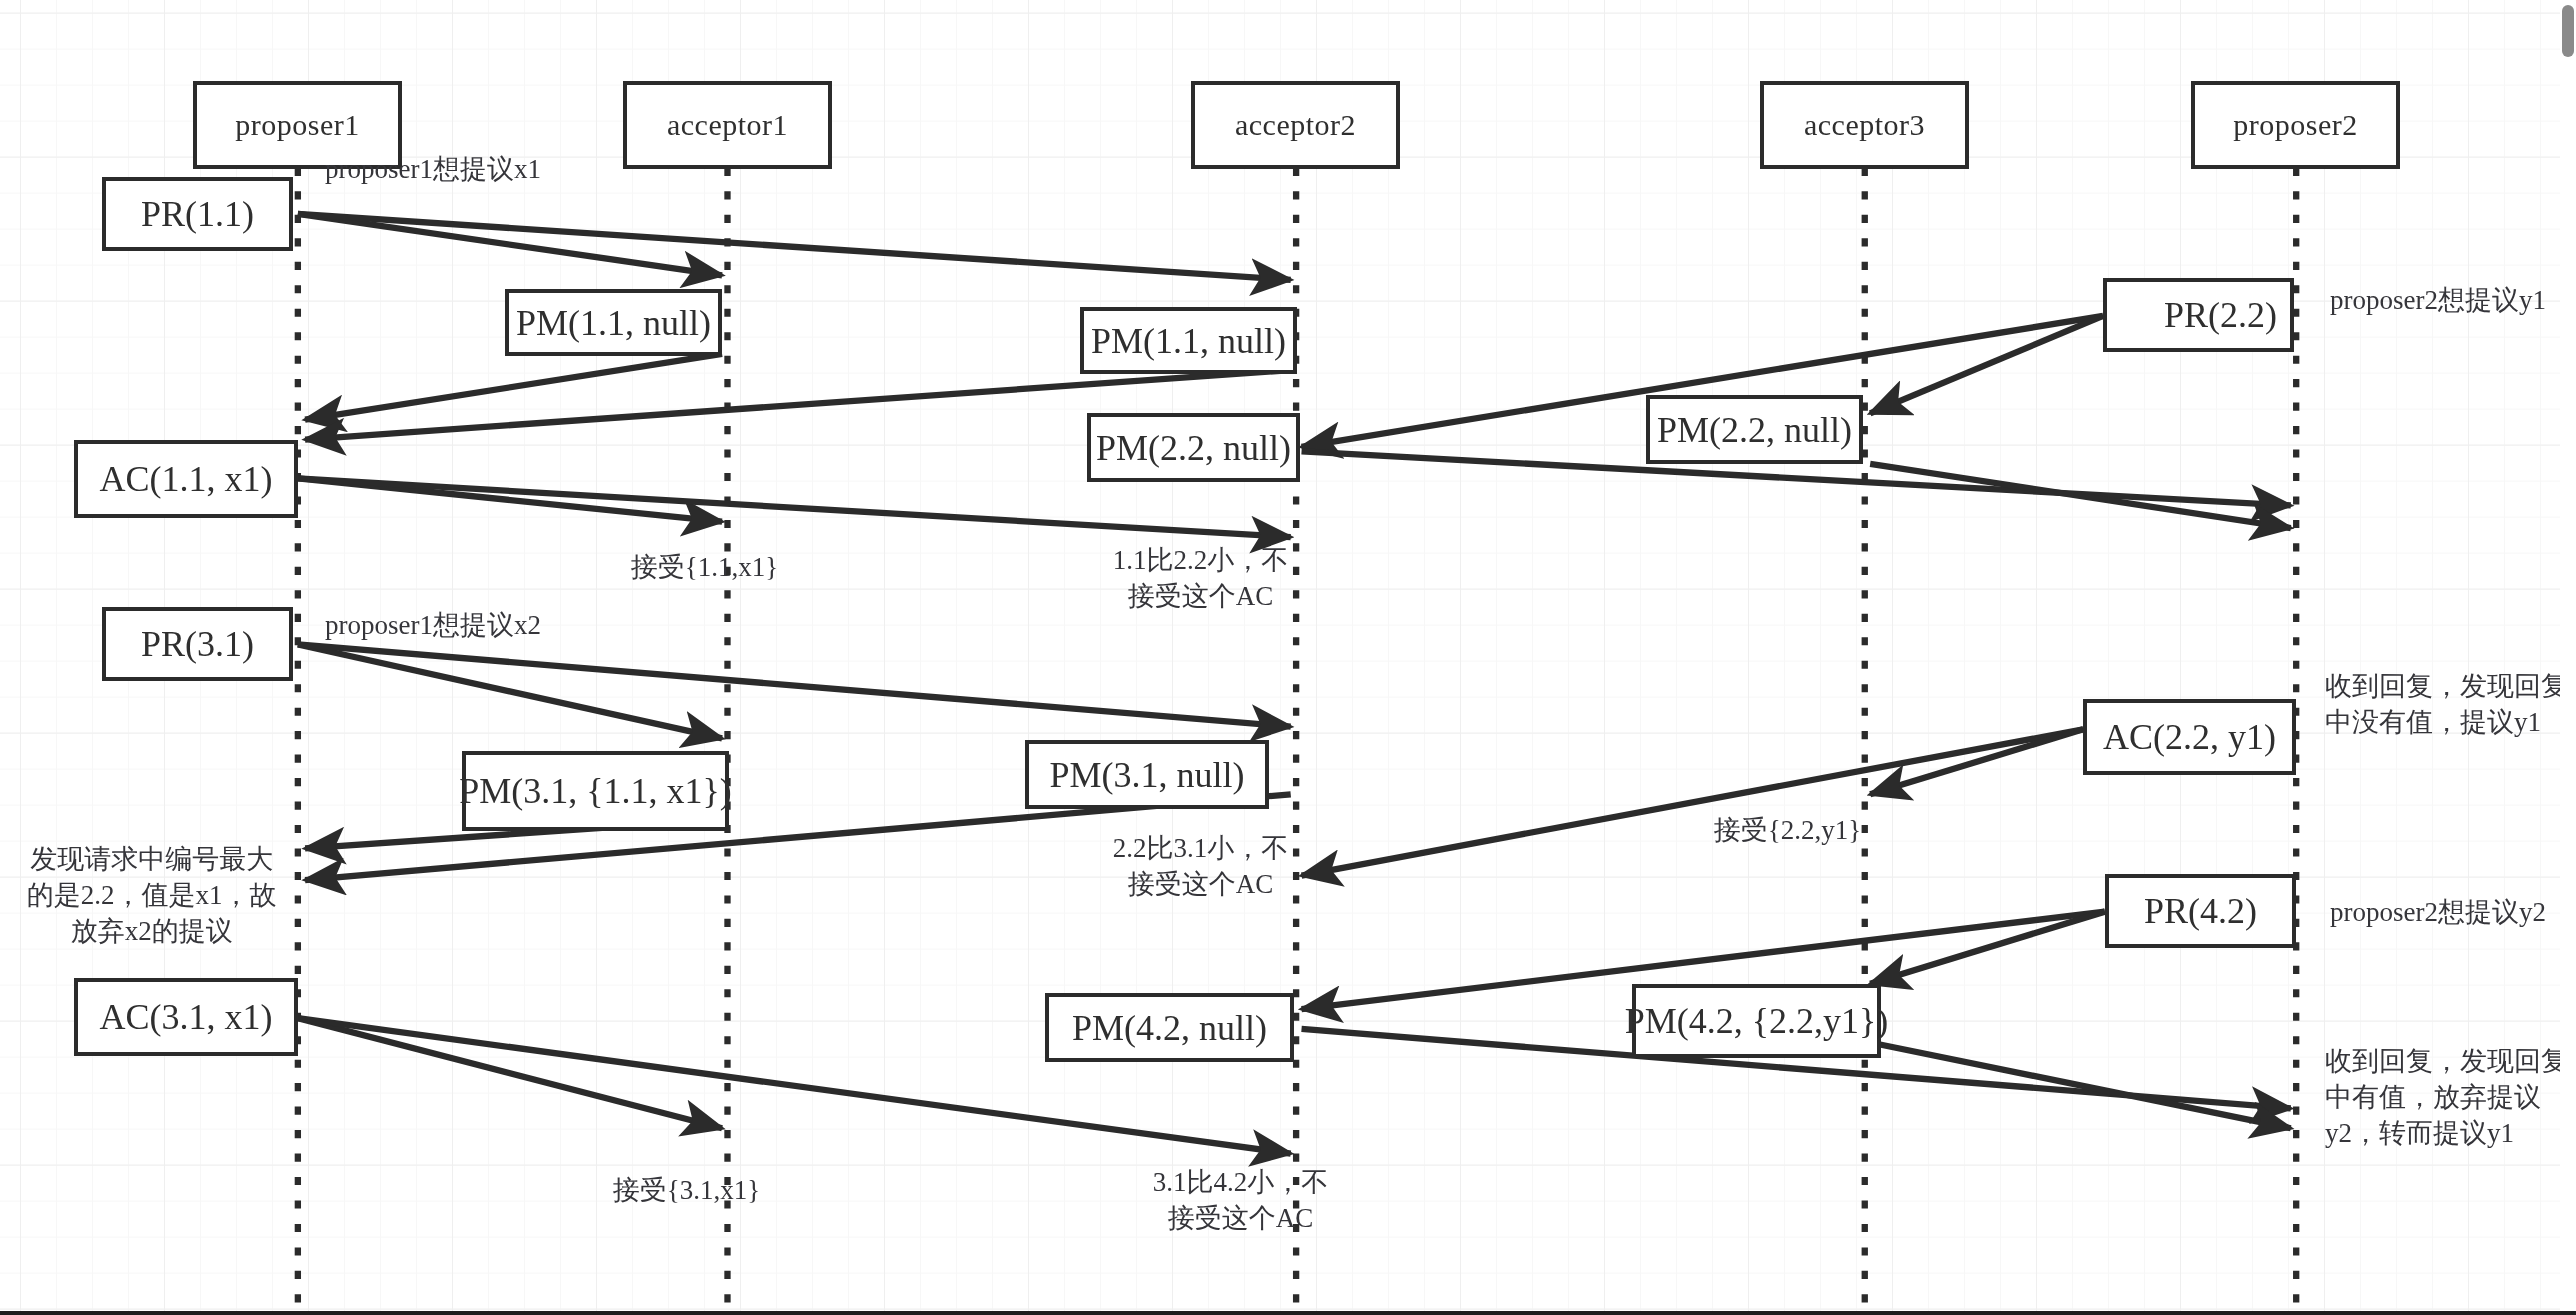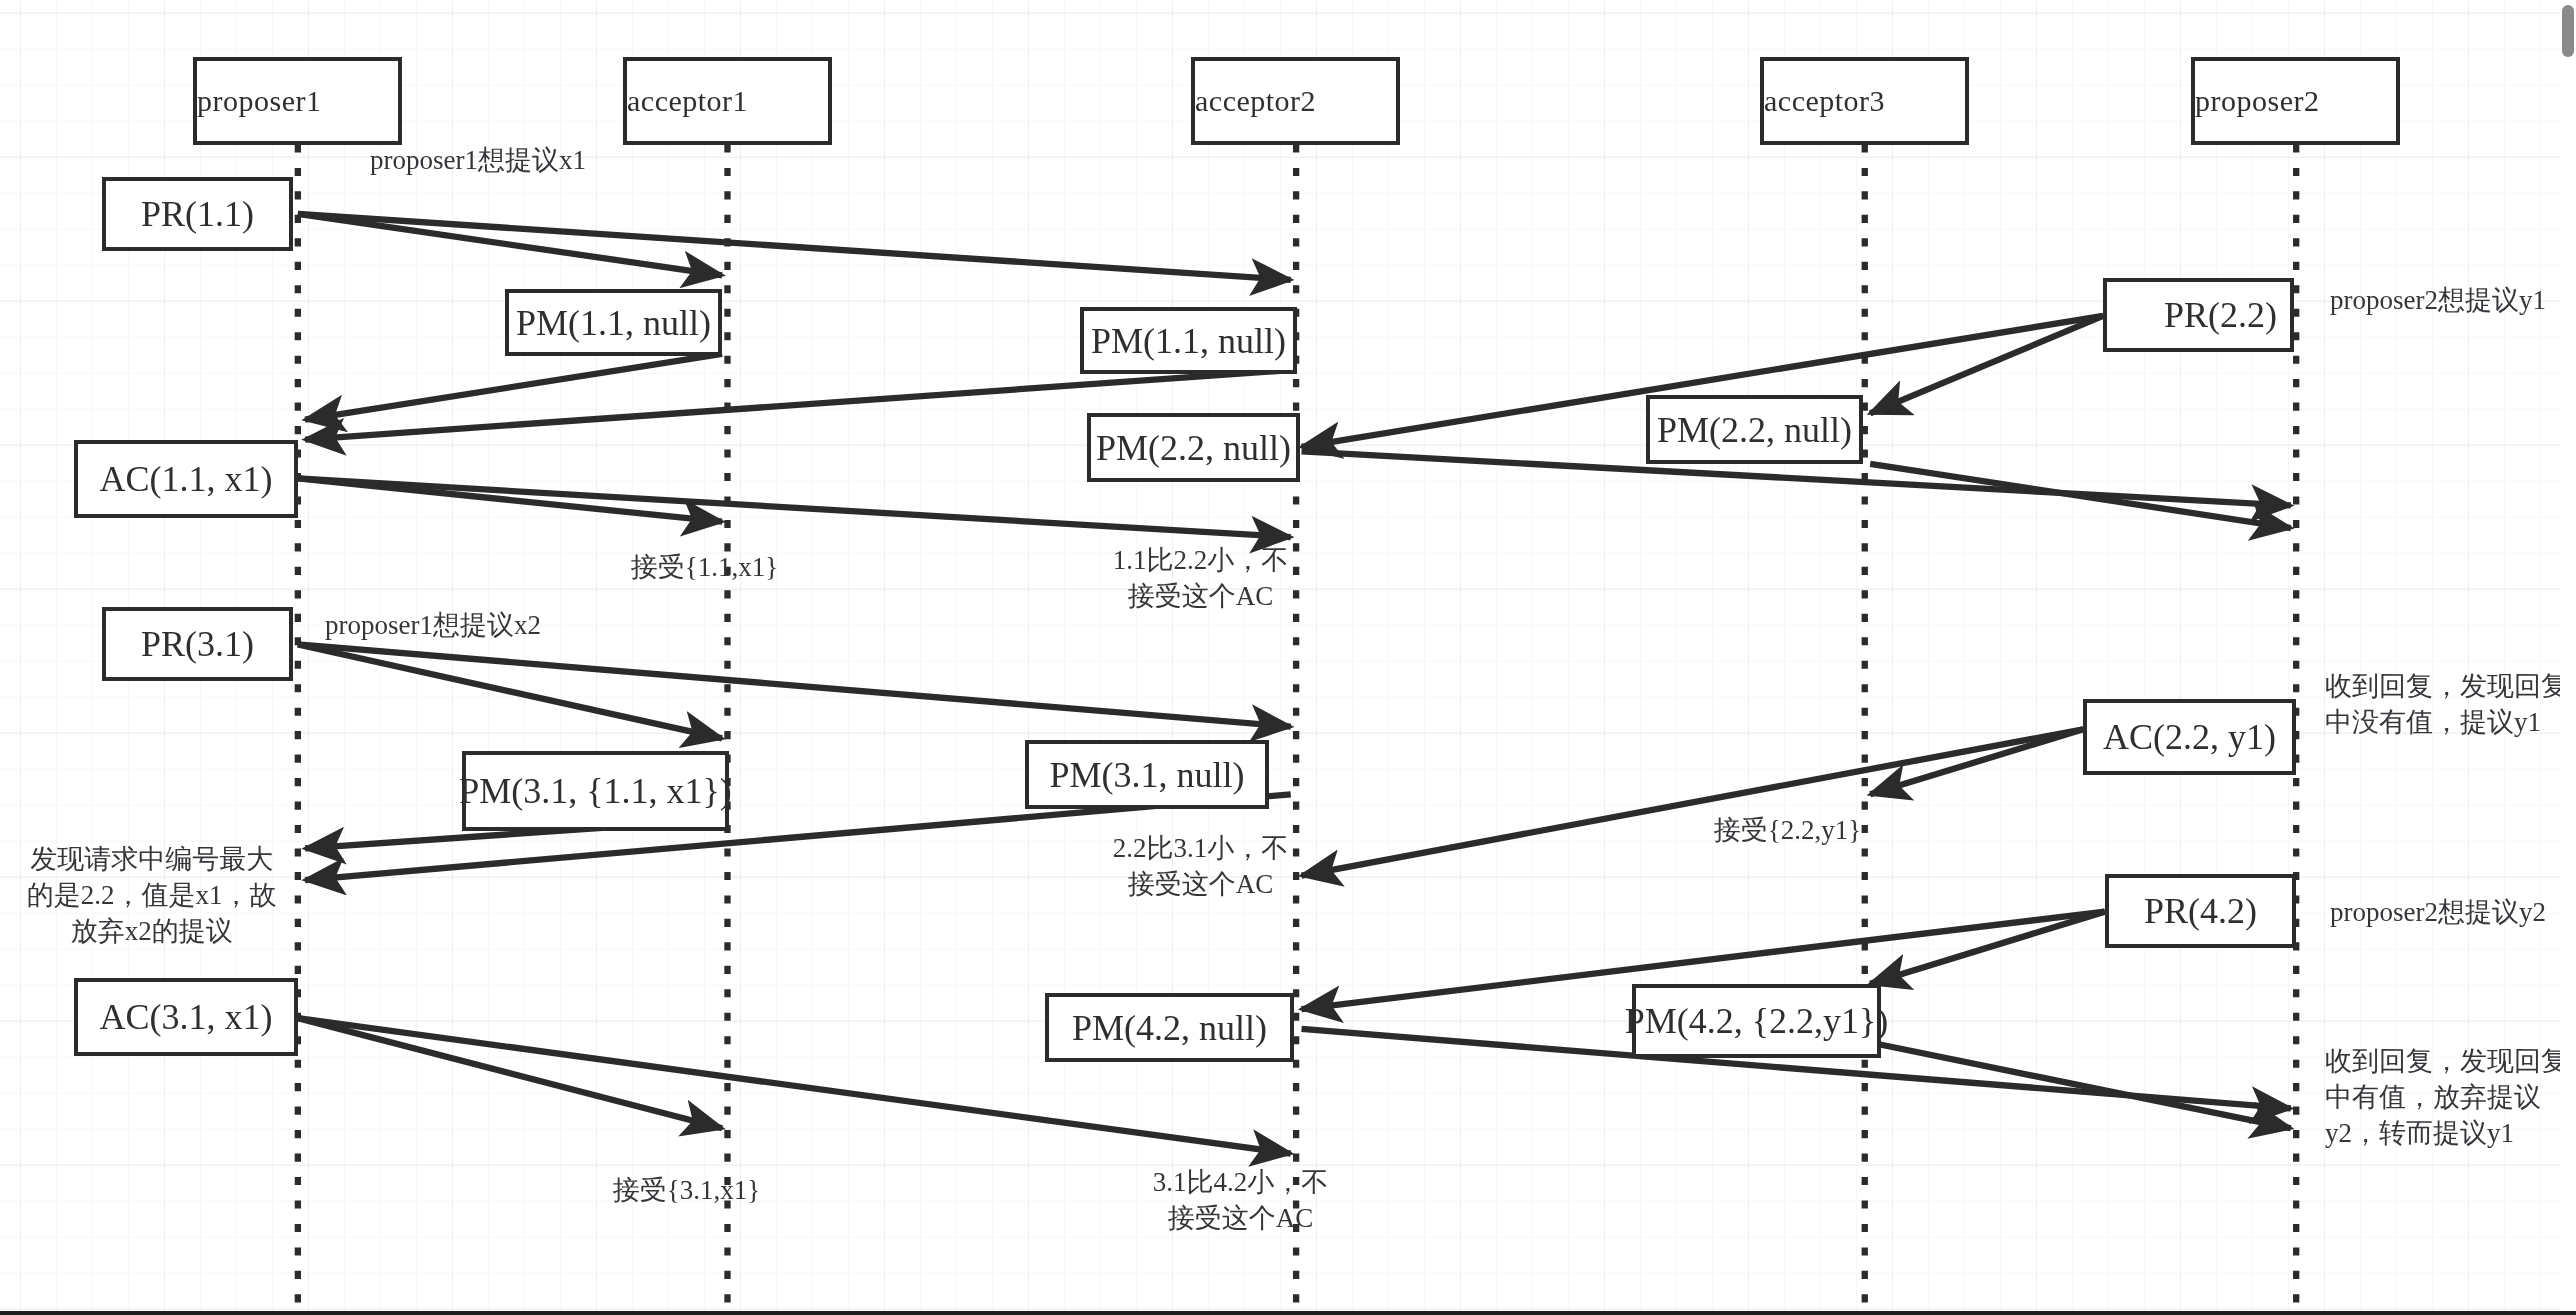--- a/index.html
+++ b/index.html
@@ -30,24 +30,26 @@
     height: 1316px;
     pointer-events: none;
   }
   .actor-box {
     position: absolute;
     box-sizing: border-box;
     border: 4.5px solid #2b2b2b;
     background: #ffffff;
     display: flex;
     align-items: center;
+    justify-content: center;
     font-size: 30px;
     color: #2f2f2f;
     letter-spacing: 0.5px;
     z-index: 5;
+    margin-top: 24px;
   }
   .msg-box {
     position: absolute;
     box-sizing: border-box;
     border: 4.5px solid #2b2b2b;
     background: #ffffff;
     display: flex;
     align-items: center;
     justify-content: center;
     font-size: 36px;
@@ -240,21 +242,21 @@
         <span>PM(4.2, null)</span>
       </div>
       <div class="msg-box" style="left: 1632px; top: 984px; width: 249px; height: 74px;">
         <span>PM(4.2, {2.2,y1})</span>
       </div>
       <div class="msg-box" style="left: 74px; top: 978px; width: 224px; height: 78px;">
         <span>AC(3.1, x1)</span>
       </div>
     </div>
   <div id="notes-layer">
-      <div class="note left" style="left: 325px; top: 142px; width: 325px; margin-left: 45px;">proposer1想提议x1</div>
+      <div class="note left" style="left: 325px; top: 151px; width: 325px;">proposer1想提议x1</div>
       <div class="note left" style="left: 2330px; top: 282px; width: 361px;">proposer2想提议y1</div>
       <div class="note center" style="left: 578px; top: 549px; width: 253px;">接受{1.1,x1}</div>
       <div class="note center" style="left: 1074px; top: 542px; width: 253px;">1.1比2.2小，不
 接受这个AC</div>
       <div class="note left" style="left: 325px; top: 607px; width: 325px;">proposer1想提议x2</div>
       <div class="note left" style="left: 2325px; top: 668px; width: 271px;">收到回复，发现回复
 中没有值，提议y1</div>
       <div class="note center" style="left: 1661px; top: 812px; width: 253px;">接受{2.2,y1}</div>
       <div class="note center" style="left: 1074px; top: 830px; width: 253px;">2.2比3.1小，不
 接受这个AC</div>

